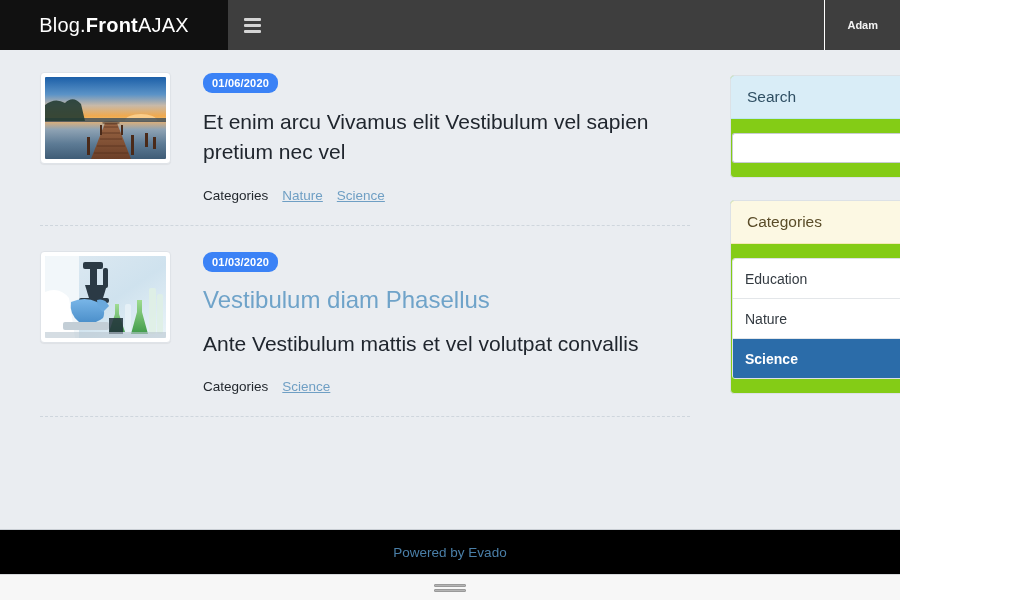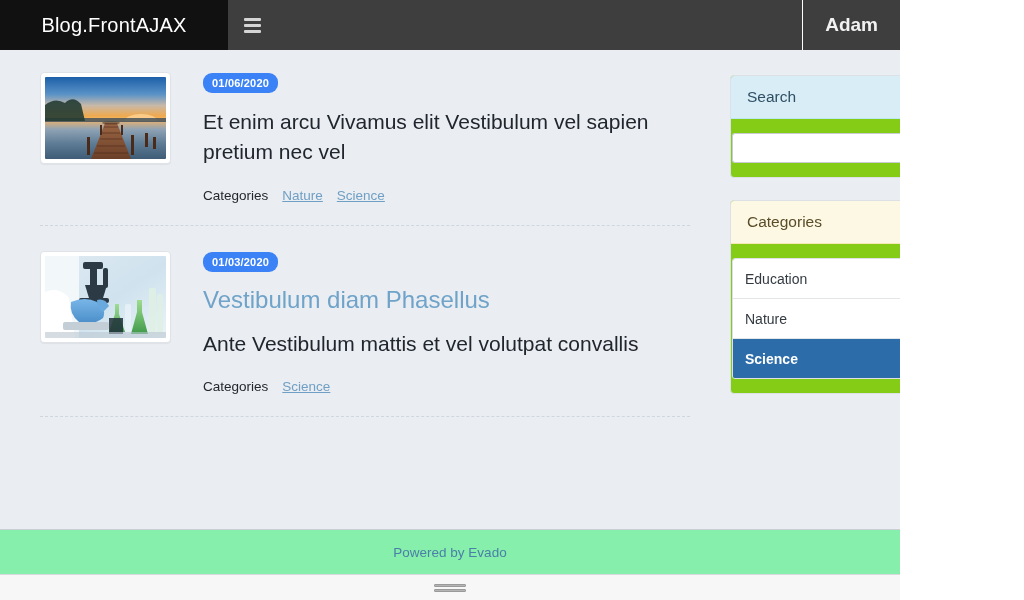--- a/index.html
+++ b/index.html
@@ -32,21 +32,21 @@
     background: #111111;
     color: #ffffff;
     display: flex;
     align-items: center;
     justify-content: center;
     font-size: 20px;
     letter-spacing: .2px;
     cursor: pointer;
   }
   .brand .b-light { font-weight: 400; }
-  .brand .b-bold { font-weight: 400; }
+  .brand .b-bold { font-weight: 700; }
   .nav-toggle {
     width: 48px;
     display: flex;
     align-items: center;
     justify-content: center;
     cursor: pointer;
   }
   .hamburger { width: 17px; }
   .hamburger span {
     display: block;
@@ -54,21 +54,21 @@
     background: #d5d5d5;
     border-radius: 1px;
     margin: 3px 0;
   }
   .nav-spacer { flex: 1 1 auto; }
   .nav-user {
     display: flex;
     align-items: center;
     padding: 0 22px;
     color: #f2f2f2;
-    font-size: 19px;
+    font-size: 11px;
     font-weight: 700;
     border-left: 1px solid #ffffff;
     cursor: pointer;
   }
 
   
   .page {
     flex: 1 1 auto;
     position: relative;
     overflow: hidden;
@@ -244,21 +244,21 @@
   }
   .cat-item.active .badge {
     background: #ffffff;
     color: #2b6ca9;
   }
 
   
   .footer {
     flex: 0 0 auto;
     border-top: 1px solid #c9ced4;
-    background: #86efac;
+    background: #000000;
     height: 45px;
     display: flex;
     align-items: center;
     justify-content: center;
   }
   .footer-link {
     color: #4a7fa8;
     font-size: 13.5px;
     text-decoration: none;
     cursor: pointer;

